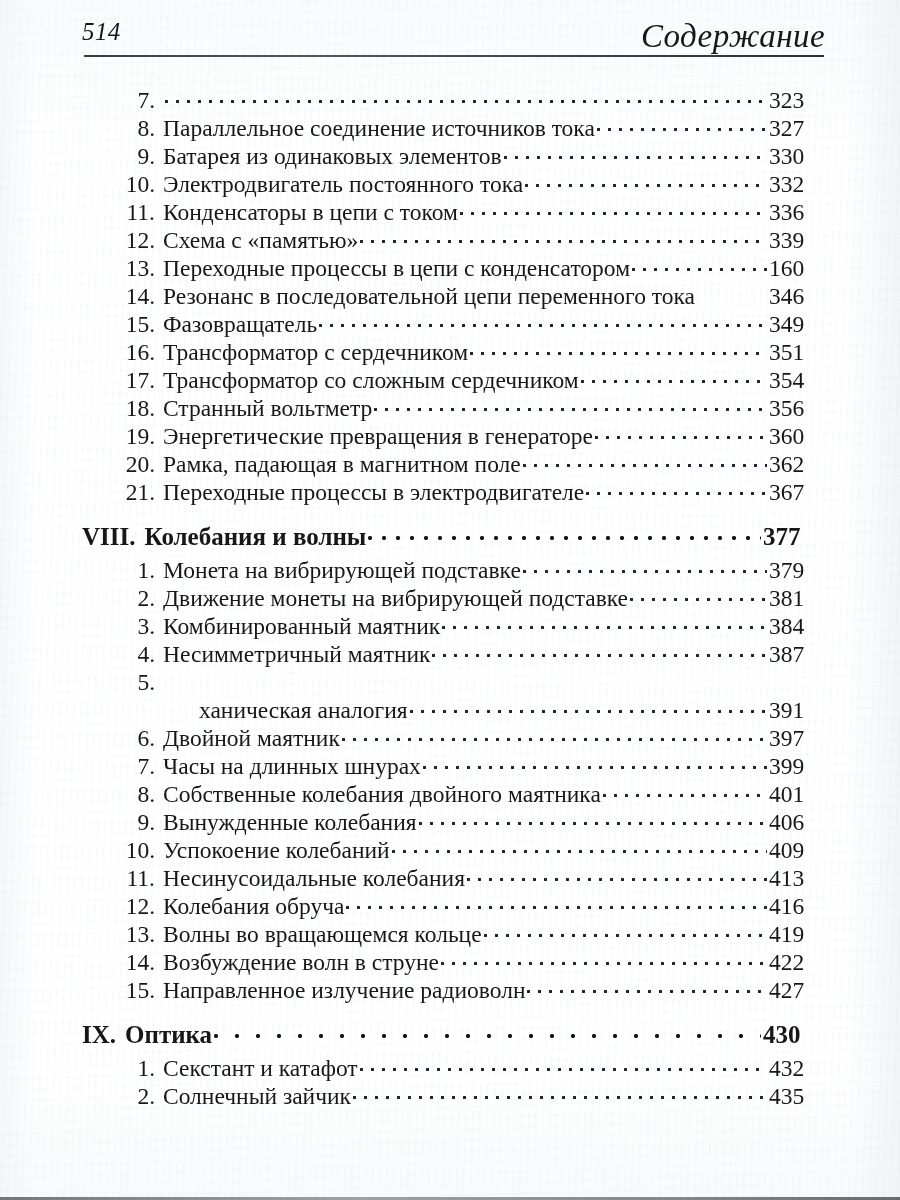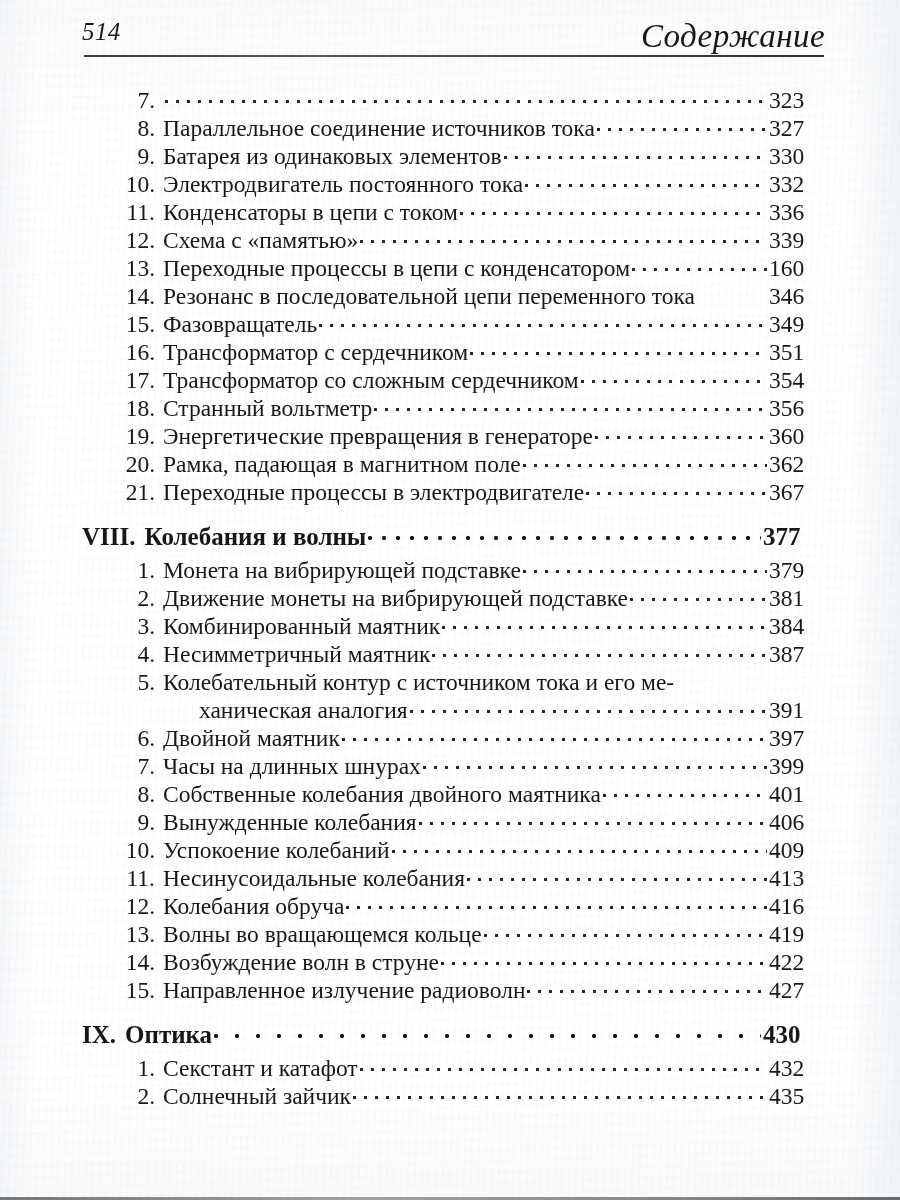--- a/index.html
+++ b/index.html
@@ -282,21 +282,20 @@
         <span class="page-no">384</span>
       </div>
       <div class="row">
         <span class="num">4.</span>
         <span class="label">Несимметричный маятник</span>
         <span class="leader"></span>
         <span class="page-no">387</span>
       </div>
       <div class="row">
         <span class="num">5.</span>
-        <span class="label">Колебательный контур с источником тока и его ме-</span>
         <span class="leader nolead" style="background: none; --none: 1;"></span>
         <span class="page-no"></span>
       </div>
       <div class="row cont">
         <span class="num"></span>
         <span class="label">ханическая аналогия</span>
         <span class="leader"></span>
         <span class="page-no">391</span>
       </div>
       <div class="row">

